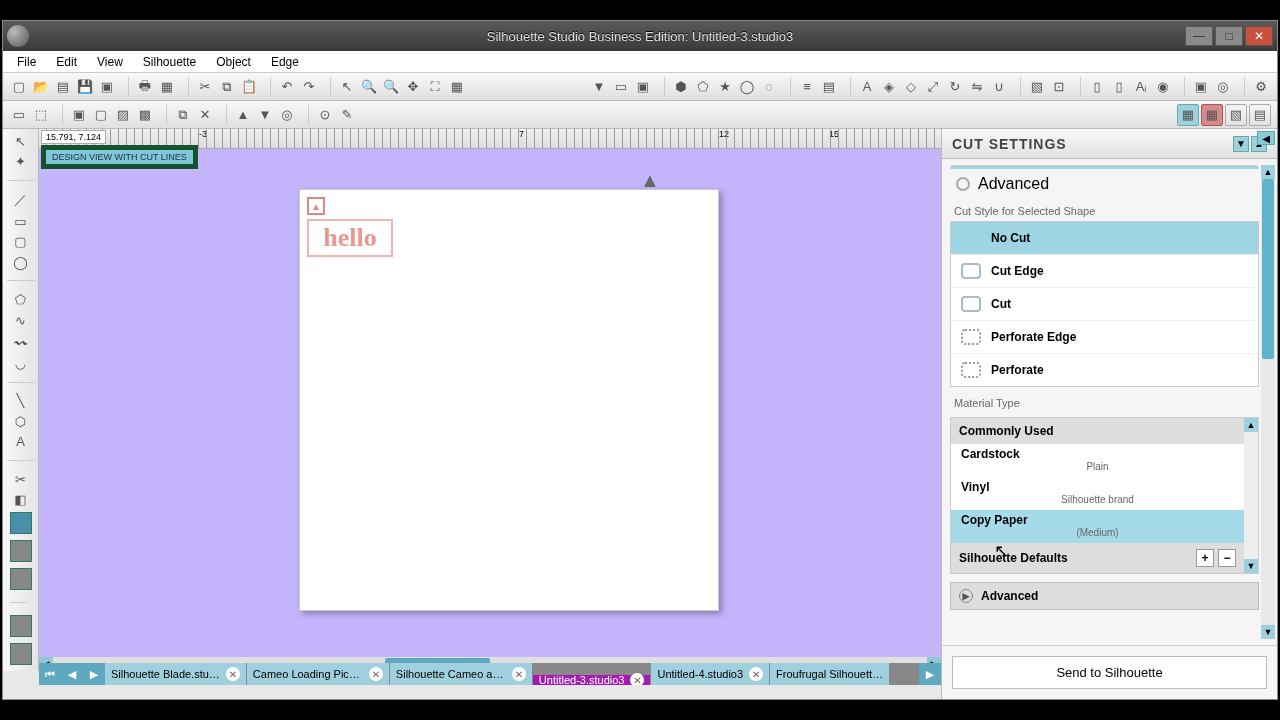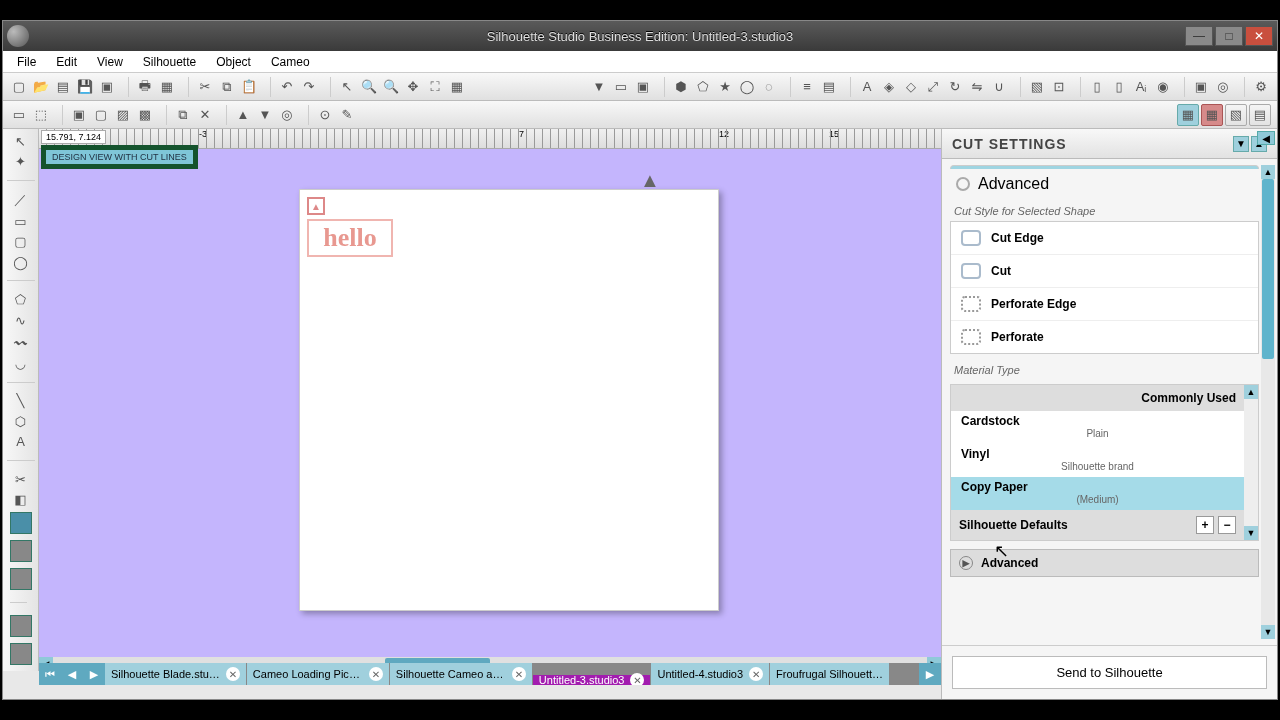--- a/index.html
+++ b/index.html
@@ -70,36 +70,36 @@
 
 .panel-body { flex: 1; position: relative; padding: 6px 18px 6px 8px; overflow: hidden; }
 .pscroll { position: absolute; right: 2px; top: 6px; bottom: 6px; width: 14px; background: #e8e8e8; }
 .pscroll .parrow { height: 14px; background: #9fd0dd; display:flex;align-items:center;justify-content:center;font-size:9px;cursor:pointer;}
 .pscroll .ptrack { position: absolute; top: 14px; bottom: 14px; left: 0; right: 0; }
 .pscroll .pthumb { position: absolute; left: 1px; right: 1px; top: 0; height: 180px; background: #5fb4cc; border-radius: 2px; cursor:pointer;}
 
 .adv-row { display: flex; align-items: center; gap: 8px; padding: 4px 6px 10px; }
 .radio { width: 14px; height: 14px; border: 2px solid #aaa; border-radius: 50%; }
 
-.section-label { font-size: 11px; color: #666; padding: 2px 4px 4px; font-style: italic; }
+.section-label { font-size: 11px; color: #666; padding: 2px 4px 4px; }
 
 .cut-list { border: 1px solid #ccc; background: #fff; }
 .cut-item { display: flex; align-items: center; padding: 8px 10px; border-bottom: 1px solid #eee; font-size: 12px; cursor:pointer; gap: 10px; }
 .cut-item:last-child { border-bottom: none; }
 .cut-item.selected { background: #9fd5e2; }
 .cut-ico { width: 20px; height: 16px; position: relative; }
 .ico-nocut { }
 .ico-cutedge { border: 2px solid #abc; border-radius: 4px; }
 .ico-cut { border: 2px solid #abc; border-radius: 4px; }
 .ico-perf { border: 2px dotted #999; border-radius: 4px; }
 
 .mat-list { border: 1px solid #ccc; background: #fff; margin-top: 4px; position: relative; padding-right: 14px; }
 .mat-scroll { position: absolute; right: 0; top: 0; bottom: 0; width: 14px; background: #eee; }
 .mat-scroll .marrow { height: 14px; background: #9fd0dd; display:flex;align-items:center;justify-content:center;font-size:9px;cursor:pointer; }
-.mat-header { background: #ddd; padding: 6px 8px; font-size: 12px; font-weight: bold; cursor:pointer;text-align:right; }
+.mat-header { background: #ddd; padding: 6px 8px; font-size: 12px; font-weight: bold; cursor:pointer; }
 .mat-item { padding: 3px 10px 5px; font-size: 12px; cursor:pointer; }
 .mat-item .sub { font-size: 10px; color: #666; text-align: center; }
 .mat-item.highlight { background: #a5dbe8; }
 .mat-footer { background: #ddd; padding: 6px 8px; font-size: 12px; font-weight: bold; display:flex; align-items:center; }
 .mat-footer .btns { margin-left:auto; display:flex; gap:4px; }
 .mat-footer .mb { width:18px; height:18px; border:1px solid #999; background:#fff; display:flex;align-items:center;justify-content:center;font-size:12px;cursor:pointer;}
 
 .adv-expand { margin-top: 8px; background: #ddd; border: 1px solid #bbb; padding: 6px 8px; font-size: 12px; font-weight: bold; display:flex;align-items:center;gap:8px;cursor:pointer;}
 .play { width:14px;height:14px;border-radius:50%;border:1px solid #888;display:flex;align-items:center;justify-content:center;font-size:9px;color:#555;}
 
@@ -121,21 +121,21 @@
       <div class="win-btn close">✕</div>
     </div>
   </div>
 
   <div class="menubar">
     <span>File</span>
     <span>Edit</span>
     <span>View</span>
     <span>Silhouette</span>
     <span>Object</span>
-    <span>Cameo</span>
+    <span>Edge</span>
   </div>
 
   <div class="toolbar-row">
     <span class="tb-btn">▢</span>
     <span class="tb-btn">📂</span>
     <span class="tb-btn">▤</span>
     <span class="tb-btn">💾</span>
     <span class="tb-btn">▣</span>
     <span class="tb-sep"></span>
     <span class="tb-btn">🖶</span>
@@ -331,20 +331,24 @@
       </div>
 
       <div style="height:4px;background:#9fd5e2;border:1px solid #ccc;border-bottom:none;border-radius:4px 4px 0 0;margin-bottom:2px"></div>
       <div class="adv-row">
         <span class="radio"></span>
         <span>Advanced</span>
       </div>
 
       <div class="section-label">Cut Style for Selected Shape</div>
       <div class="cut-list">
+        <div class="cut-item selected">
+          <span class="cut-ico ico-nocut"></span>
+          <span style="font-weight:bold">No Cut</span>
+        </div>
         <div class="cut-item">
           <span class="cut-ico ico-cutedge"></span>
           <span style="font-weight:bold">Cut Edge</span>
         </div>
         <div class="cut-item">
           <span class="cut-ico ico-cut"></span>
           <span style="font-weight:bold">Cut</span>
         </div>
         <div class="cut-item">
           <span class="cut-ico ico-perf"></span>

